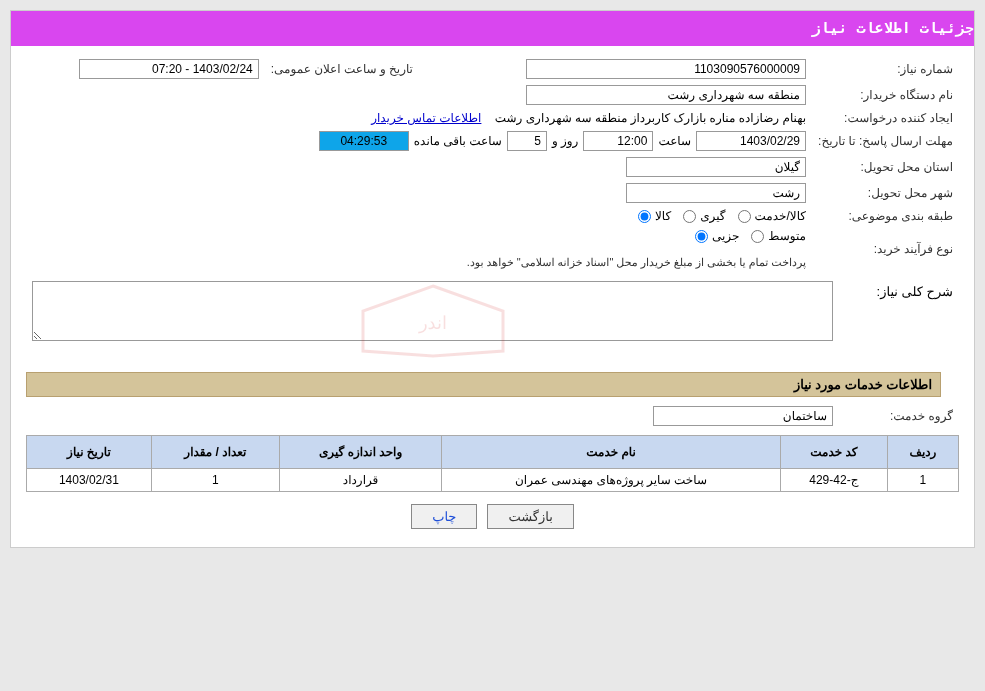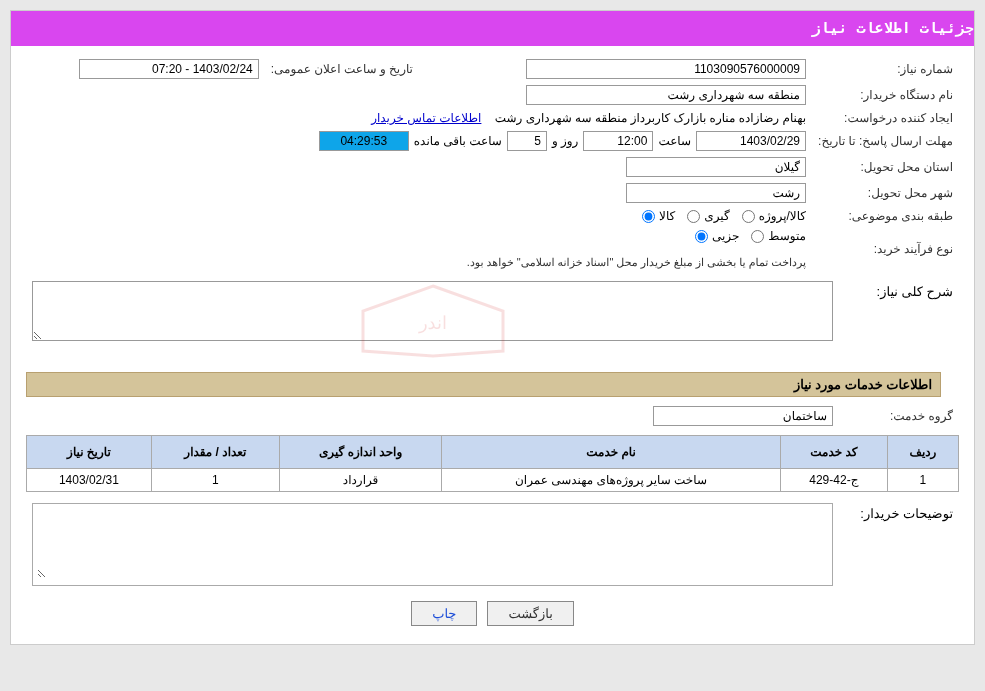--- a/index.html
+++ b/index.html
@@ -241,21 +241,21 @@
         <td class="value-cell">
           <input type="text" class="input-field input-medium" readonly="" value="رشت" style="">
         </td>
         <td colspan="3"></td>
       </tr>
       <tr>
         <td class="label-cell">طبقه بندی موضوعی:</td>
         <td class="value-cell" colspan="4">
           <div class="radio-group">
             <div class="radio-item">
-              <span>کالا/پروژه</span>
+              <span>کالا/خدمت</span>
               <input type="radio" name="category" style="">
             </div>
             <div class="radio-item">
               <span>گیری</span>
               <input type="radio" name="category" style="">
             </div>
             <div class="radio-item">
               <span>کالا</span>
               <input type="radio" name="category" checked="" style="">
             </div>
@@ -332,34 +332,20 @@
             <td>1</td>
             <td>ج-42-429</td>
             <td>ساخت سایر پروژه‌های مهندسی عمران</td>
             <td>قرارداد</td>
             <td>1</td>
             <td>1403/02/31</td>
           </tr>
         </tbody>
     </table>
 
-    <table class="form-table" style="margin-top:8px;">
-      <tbody>
-          <tr>
-        <td style="width:120px; vertical-align:top; padding-top:6px;">
-          <span class="bold-label">توضیحات خریدار:</span>
-        </td>
-        <td>
-          <div class="textarea-wrapper">
-            <textarea class="description-box" style="min-height: 70px; border: none;" rows="4"></textarea>
-          </div>
-        </td>
-      </tr>
-    </tbody>
-      </table>
 
     <div class="buttons-row">
       <button class="btn btn-back">بازگشت</button>
       <button class="btn btn-print">چاپ</button>
     </div>
 
   </div>
 </div>
 
 </body></html>

